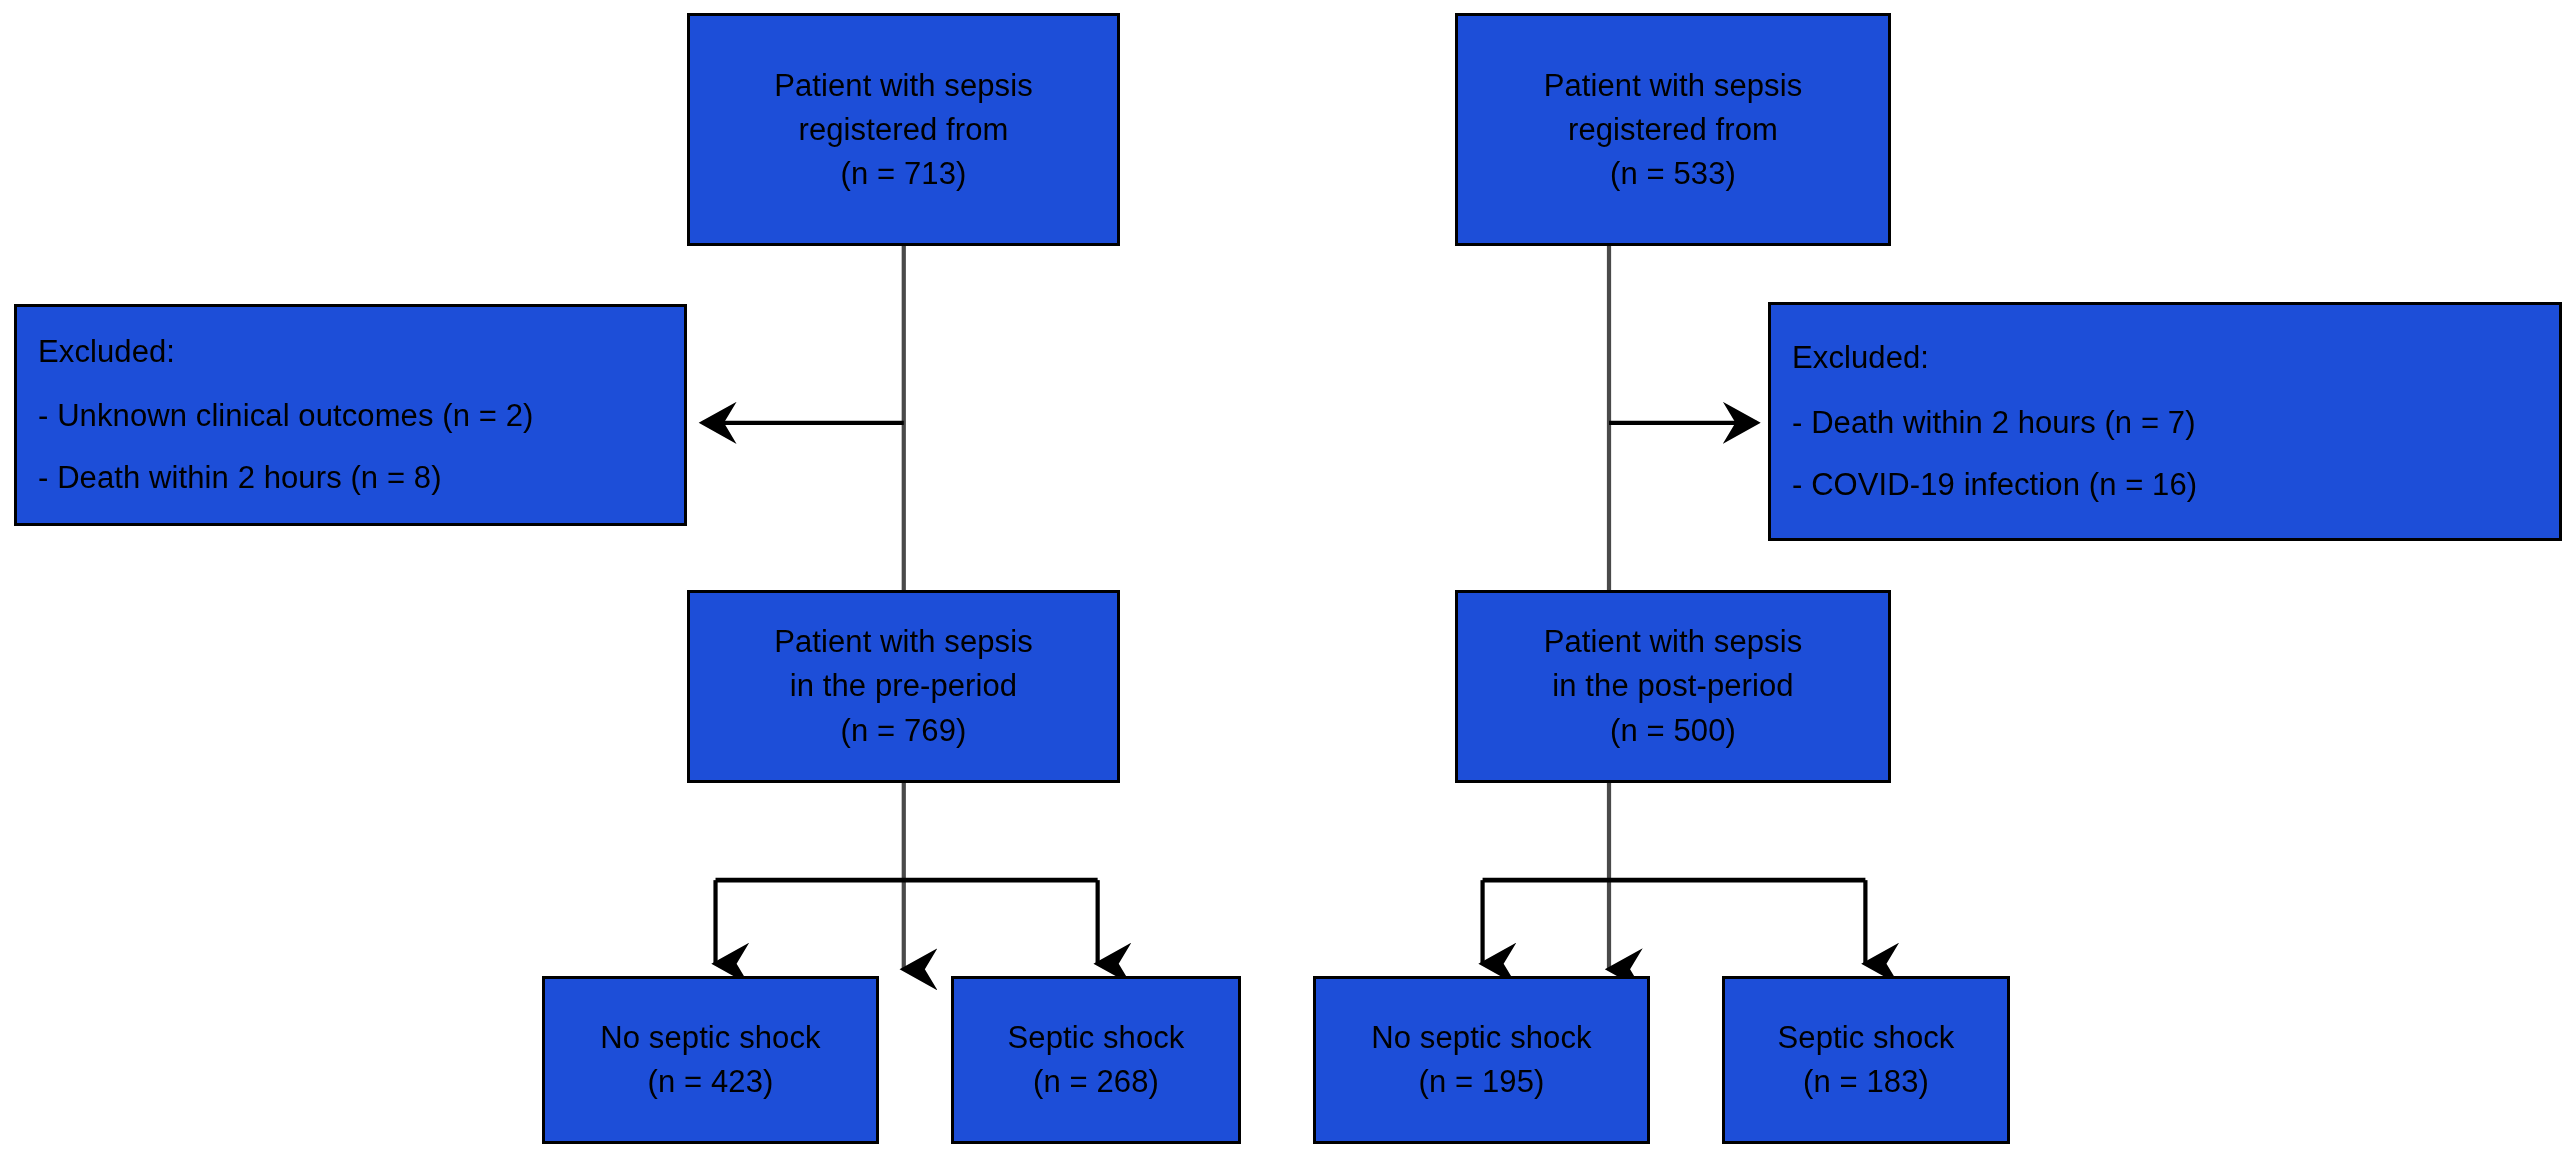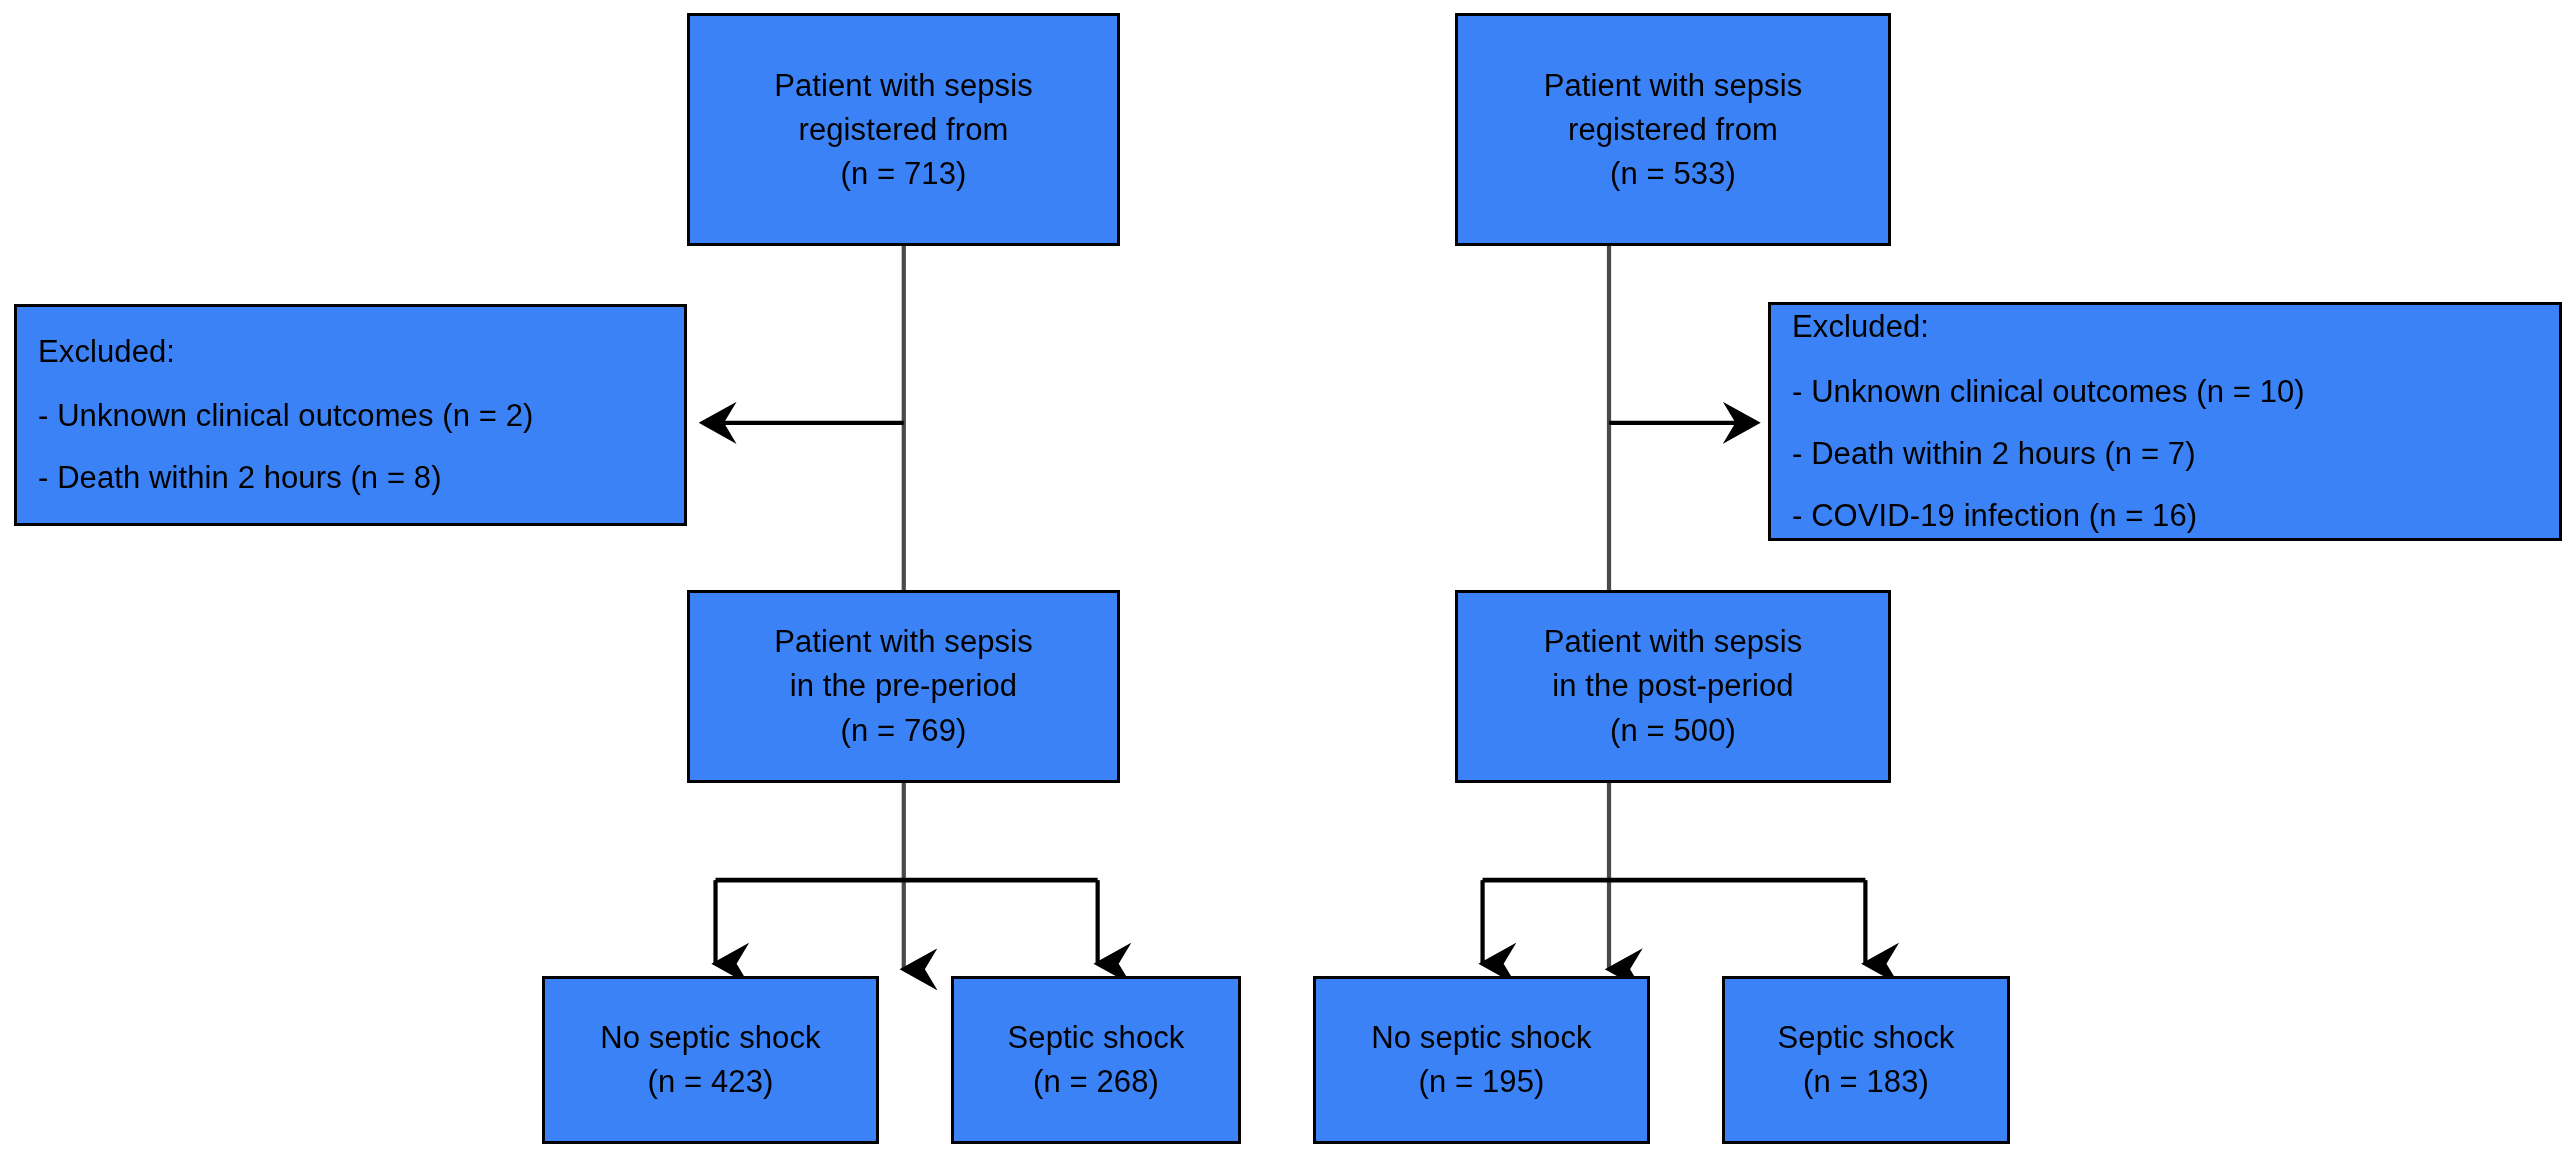--- a/index.html
+++ b/index.html
@@ -20,21 +20,21 @@
     position: absolute;
     left: 0;
     top: 0;
     width: 2576px;
     height: 1159px;
     pointer-events: none;
   }
   .node {
     position: absolute;
     box-sizing: border-box;
-    background: #3b82f6;
+    background: #1d4ed8;
     border: 3.5px solid #000000;
     display: flex;
     flex-direction: column;
     align-items: center;
     justify-content: center;
     z-index: 2;
   }
   .node .line {
     font-size: 31px;
     line-height: 1.42;
@@ -118,21 +118,20 @@
   </div>
 
   <div class="node" style="left:1455px; top:13.4px; width:436px; height:233px;">
     <div class="line">Patient with sepsis</div>
     <div class="line">registered from</div>
     <div class="line">(n = 533)</div>
   </div>
 
   <div class="node left-align" style="left:1768px; top:302px; width:794px; height:239px;">
     <div class="line head">Excluded:</div>
-    <div class="line gap">- Unknown clinical outcomes (n = 10)</div>
     <div class="line gap">- Death within 2 hours (n = 7)</div>
     <div class="line gap">- COVID-19 infection (n = 16)</div>
   </div>
 
   <div class="node" style="left:1455px; top:590px; width:436px; height:193px;">
     <div class="line">Patient with sepsis</div>
     <div class="line">in the post-period</div>
     <div class="line">(n = 500)</div>
   </div>
 

